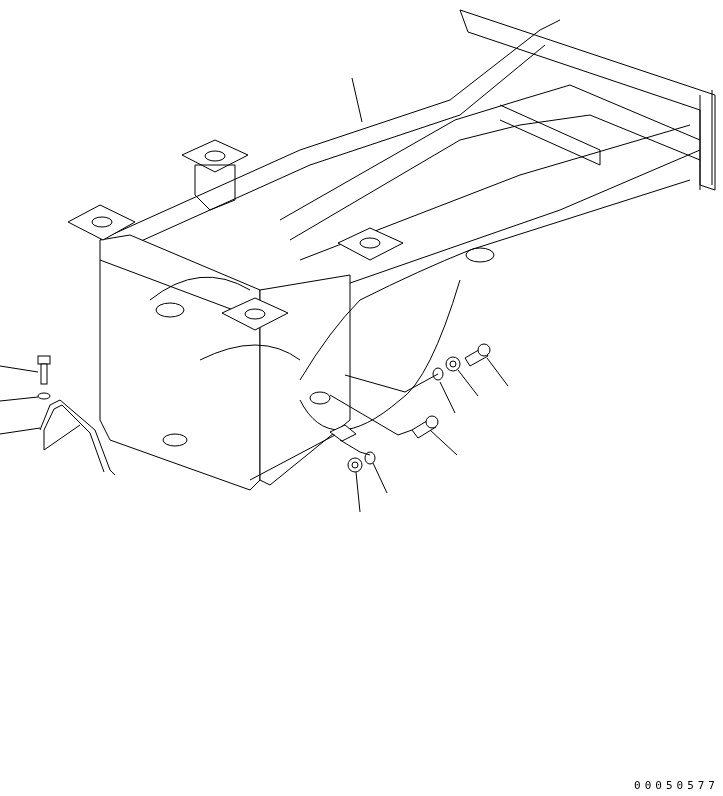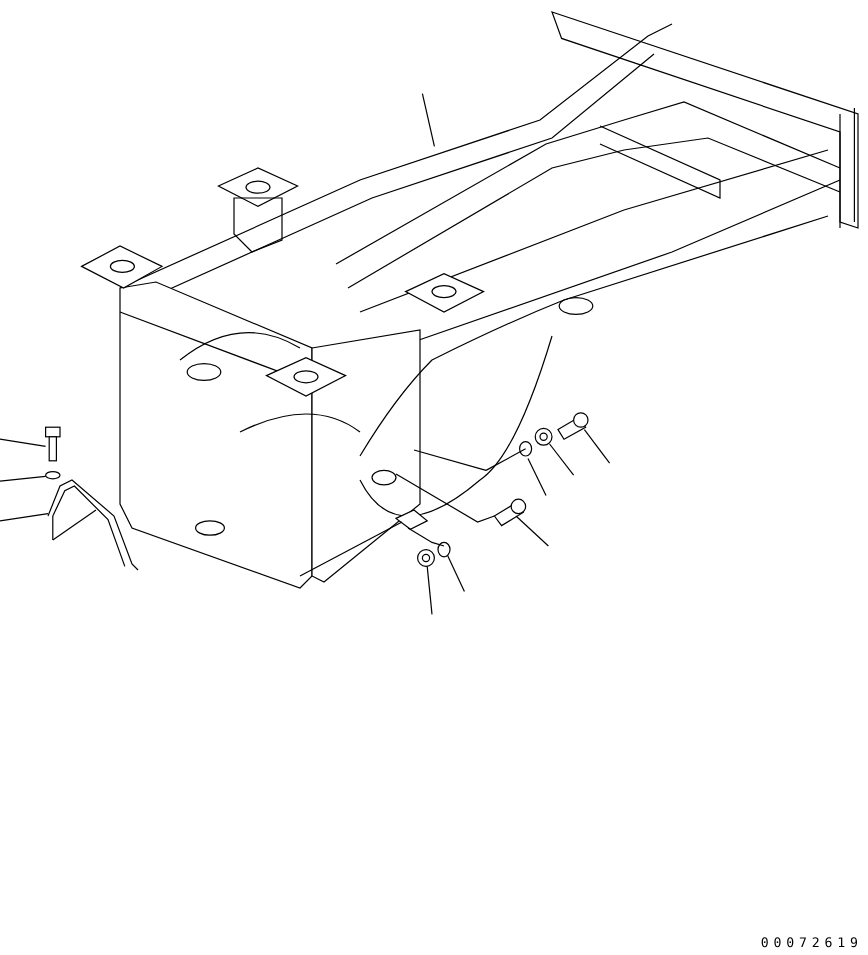--- a/index.html
+++ b/index.html
@@ -92,13 +92,13 @@
     <line class="ln" x1="387" y1="493" x2="373" y2="463"></line>
     <line class="ln" x1="360" y1="512" x2="356" y2="472"></line>
     <polyline class="ln" points="405,392 438,374"></polyline>
     <polyline class="ln" points="345,375 405,392"></polyline>
     <polyline class="ln" points="330,395 398,435 412,430"></polyline>
     <polyline class="ln" points="340,440 360,452 370,455"></polyline>
     <line class="ln" x1="250" y1="480" x2="335" y2="435"></line>
   </g>
 </svg>
 
-<div id="code">00072619</div>
+<div id="code">00050577</div>
 
 </body></html>

